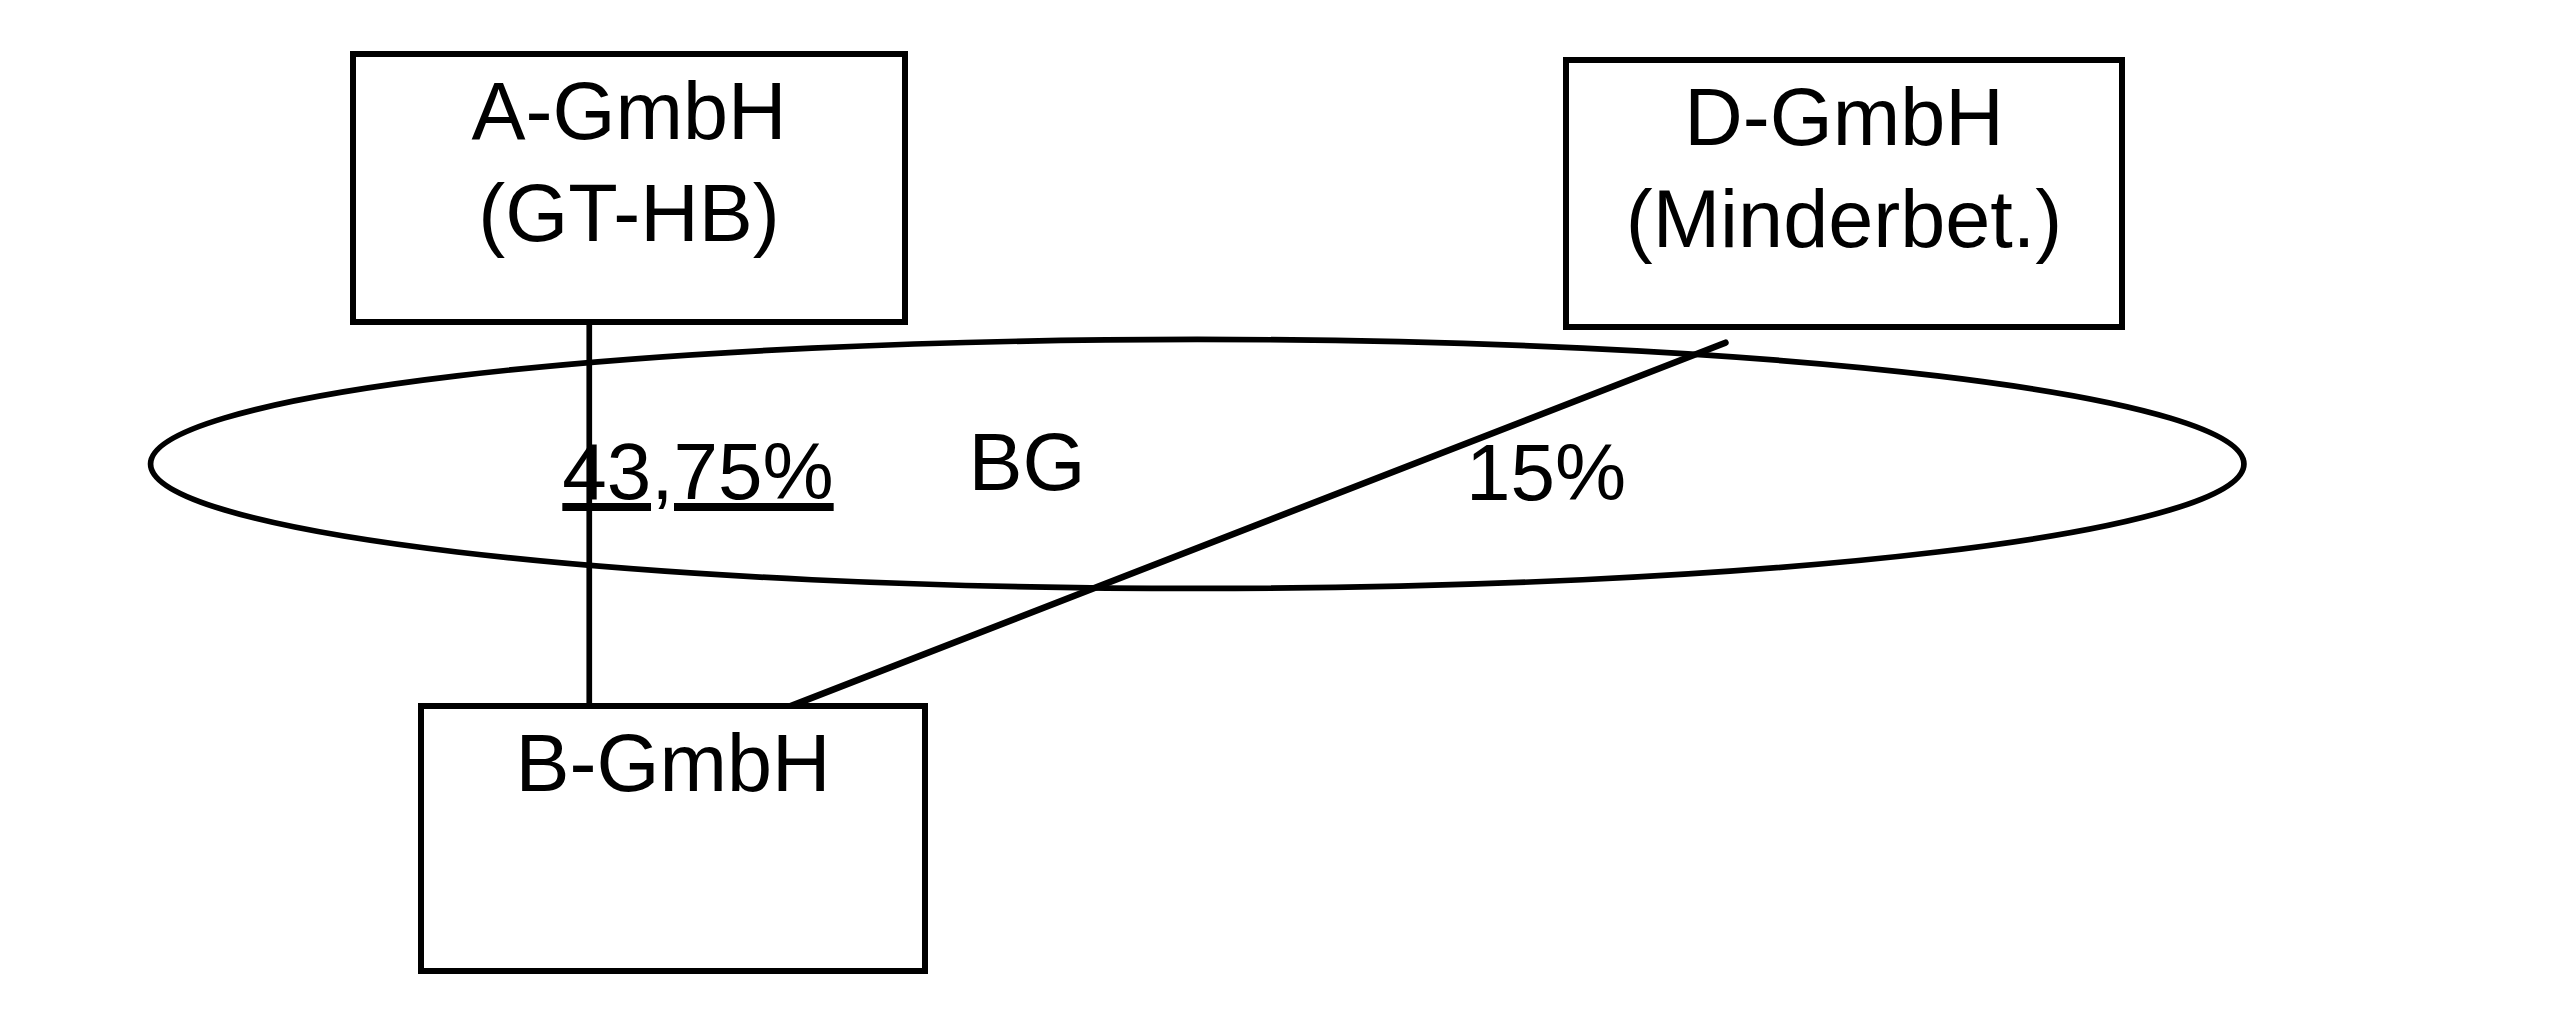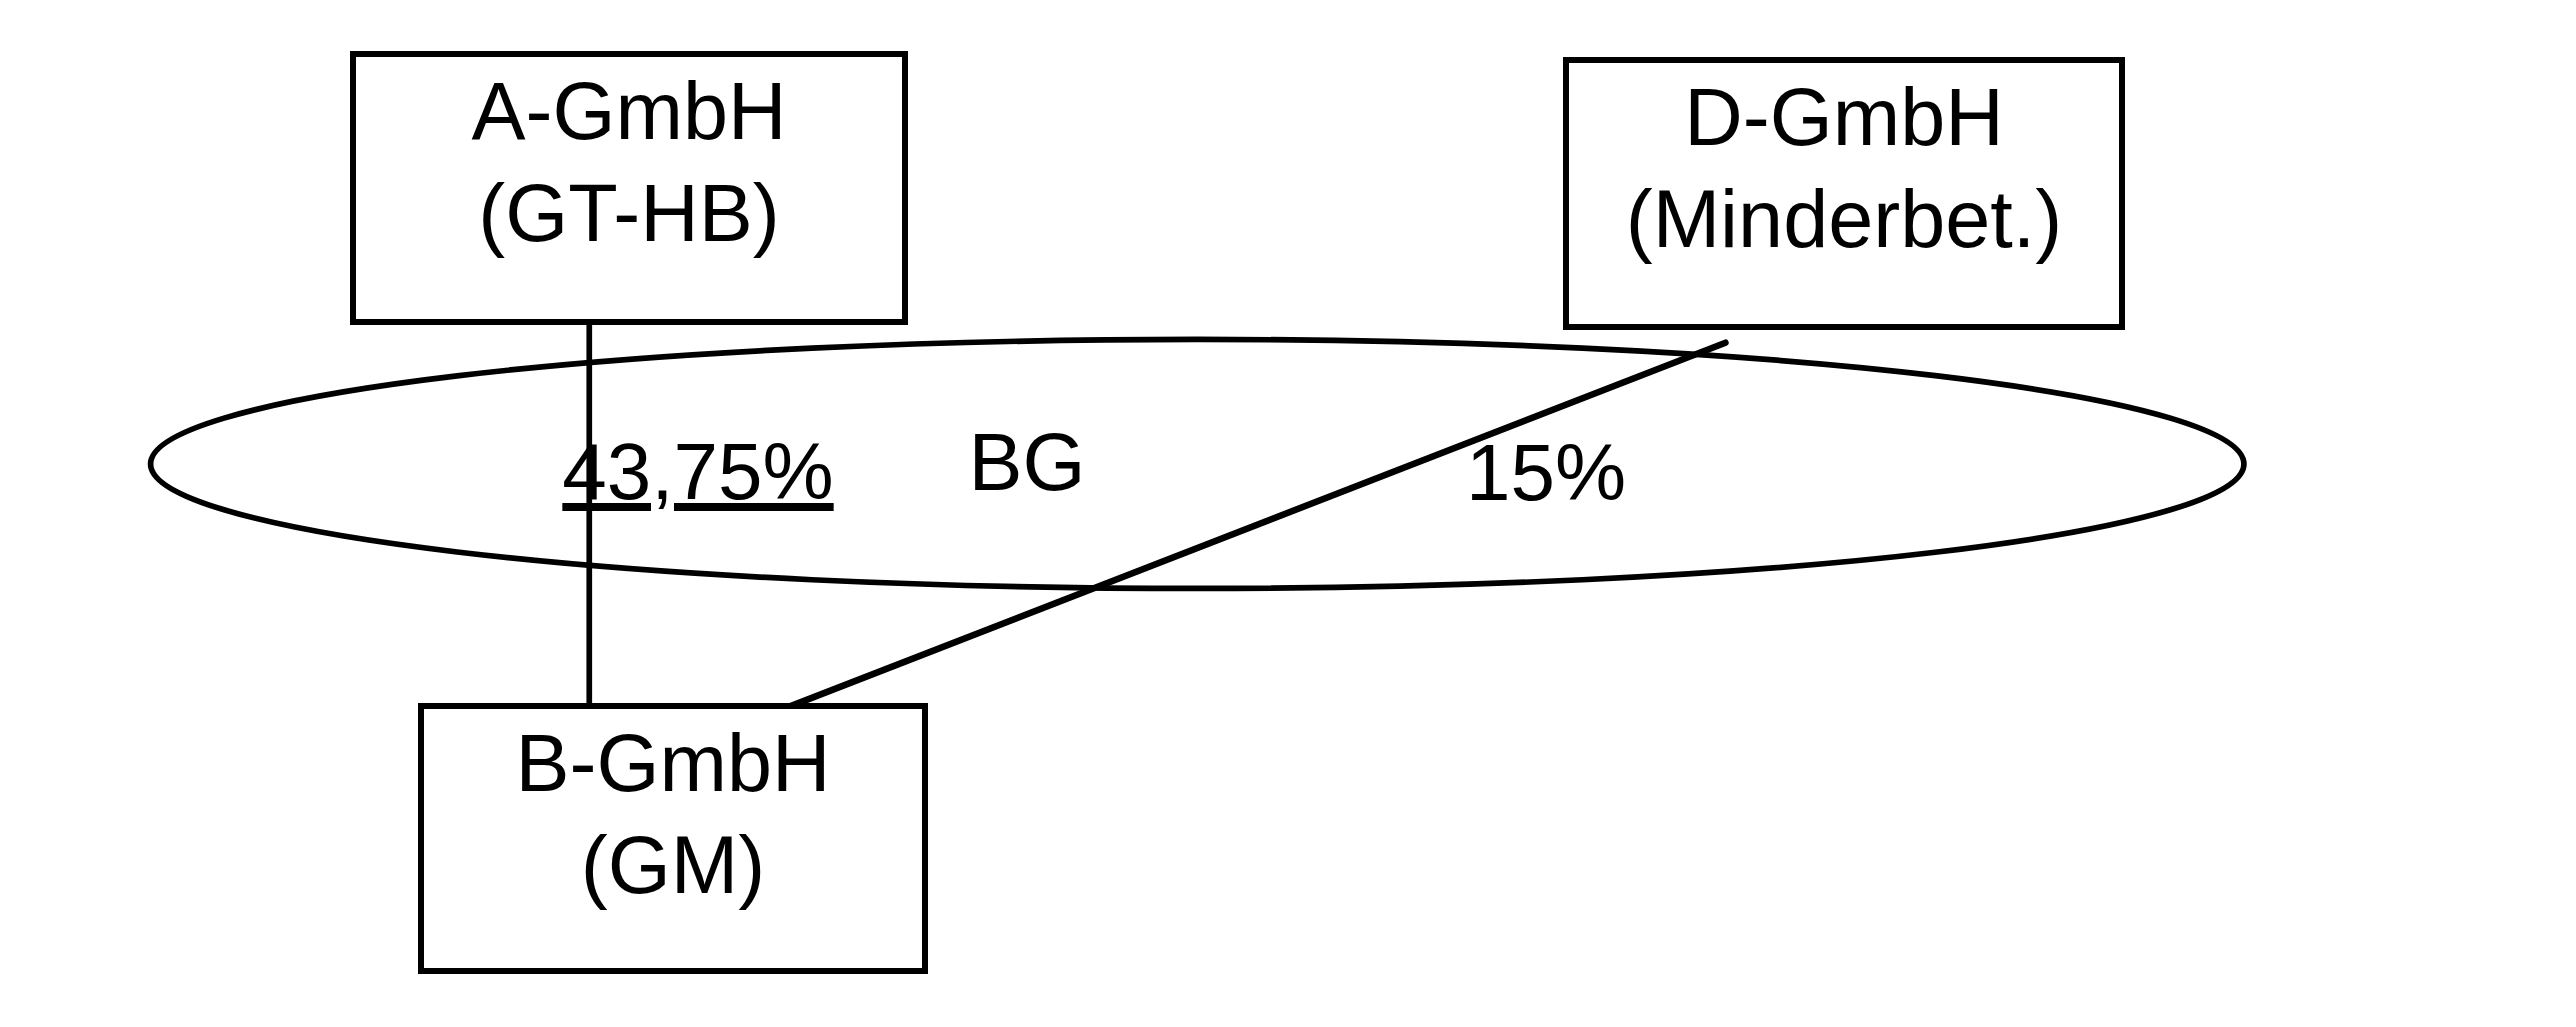--- a/index.html
+++ b/index.html
@@ -67,21 +67,20 @@
     <span>(GT-HB)</span>
   </div>
 
   <div class="node node-d">
     <span>D-GmbH</span>
     <span>(Minderbet.)</span>
   </div>
 
   <div class="node node-b">
     <span>B-GmbH</span>
-    <span>(GM)</span>
   </div>
 
   <div class="float-label label-bg">BG</div>
 
   <div class="float-label label-ab">43,75%</div>
 
   <div class="float-label label-db">15%</div>
 
 </div>
 

